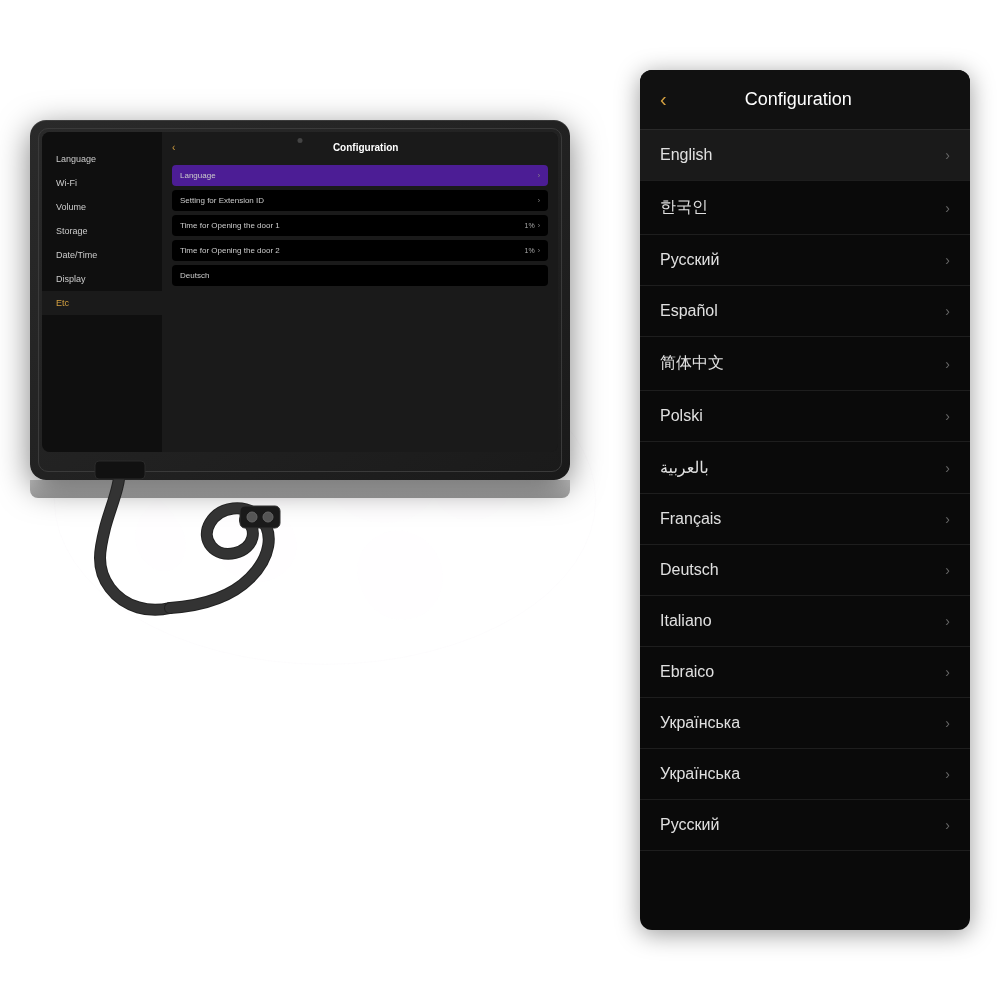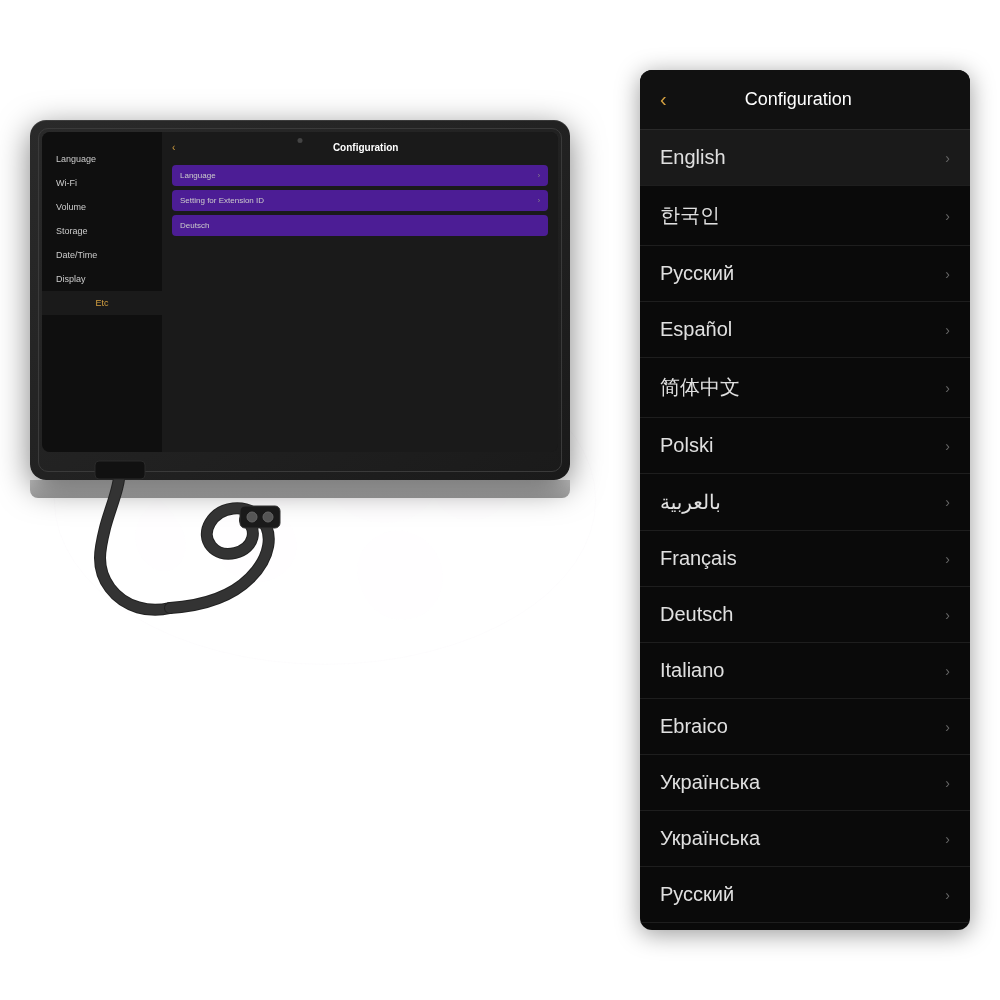--- a/index.html
+++ b/index.html
@@ -97,21 +97,20 @@
     .screen-sidebar-item {
       padding: 7px 14px;
       color: #cccccc;
       font-size: 9px;
       cursor: pointer;
     }
 
     .screen-sidebar-item.active {
       color: #d4a040;
       background: #1a1a1a;
-      text-align: center;
     }
 
     
     .screen-main {
       flex: 1;
       background: #1a1a1a;
       padding: 10px;
     }
 
     .screen-header {
@@ -128,21 +127,21 @@
 
     .screen-title {
       color: #ffffff;
       font-size: 10px;
       font-weight: bold;
       flex: 1;
       text-align: center;
     }
 
     .screen-menu-item {
-      background: #4c1d95;
+      background: #000000;
       border-radius: 4px;
       padding: 6px 8px;
       margin-bottom: 4px;
       display: flex;
       align-items: center;
       justify-content: space-between;
     }
 
     .screen-menu-item.highlighted {
       background: #4c1d95;
@@ -230,21 +229,21 @@
       border-bottom: 1px solid #1e1e1e;
       cursor: pointer;
     }
 
     .language-item:first-child {
       background: #1a1a1a;
     }
 
     .language-text {
       color: #e0e0e0;
-      font-size: 20px;
+      font-size: 16px;
     }
 
     .language-text.arabic {
       font-family: 'Arial', sans-serif;
       direction: rtl;
     }
 
     .chevron-icon {
       color: #666;
       font-size: 14px;
@@ -293,20 +292,34 @@
 
         <div class="screen-menu-item highlighted">
           <span class="screen-menu-text">Language</span>
           <span class="screen-menu-arrow">›</span>
         </div>
         <div class="screen-menu-item">
           <span class="screen-menu-text">Setting for Extension ID</span>
           <span class="screen-menu-arrow">›</span>
         </div>
         <div class="screen-menu-item">
+          <span class="screen-menu-text">Time for Opening the door 1</span>
+          <span style="display:flex;align-items:center">
+            <span class="screen-menu-value">1%</span>
+            <span class="screen-menu-arrow">›</span>
+          </span>
+        </div>
+        <div class="screen-menu-item">
+          <span class="screen-menu-text">Time for Opening the door 2</span>
+          <span style="display:flex;align-items:center">
+            <span class="screen-menu-value">1%</span>
+            <span class="screen-menu-arrow">›</span>
+          </span>
+        </div>
+        <div class="screen-menu-item">
           <span class="screen-menu-text">Deutsch</span>
         </div>
       </div>
     </div>
   </div>
 
   <div class="monitor-base"></div>
 
   <div class="cable-container">
     <svg class="cable-svg" viewBox="0 0 250 160" xmlns="http://www.w3.org/2000/svg">

